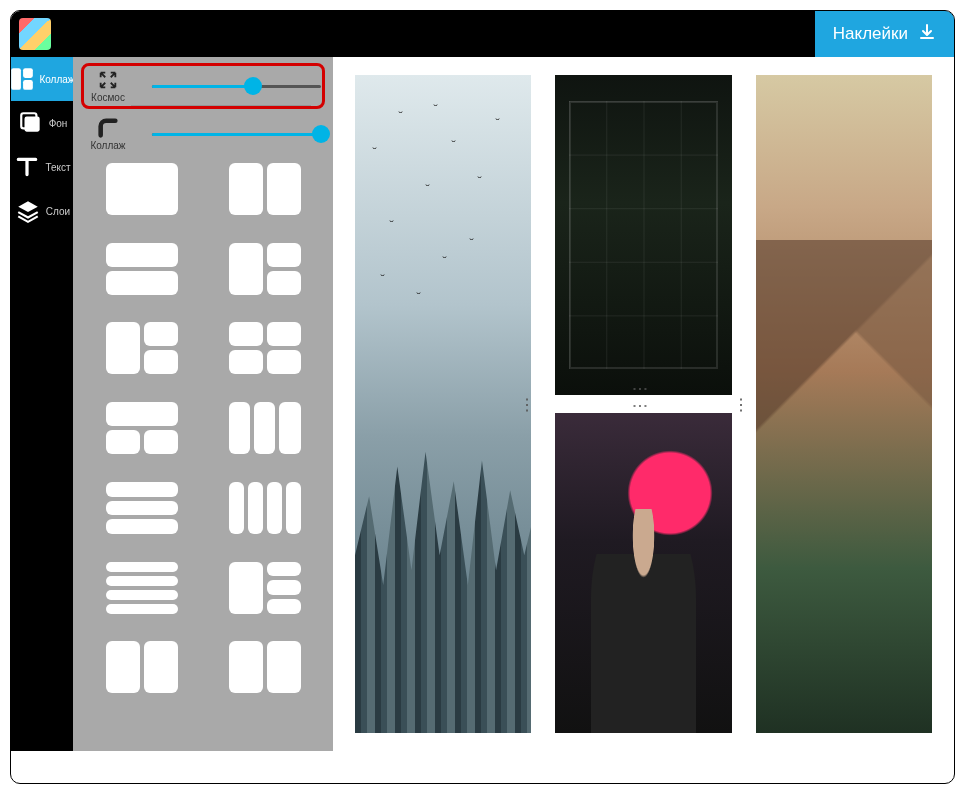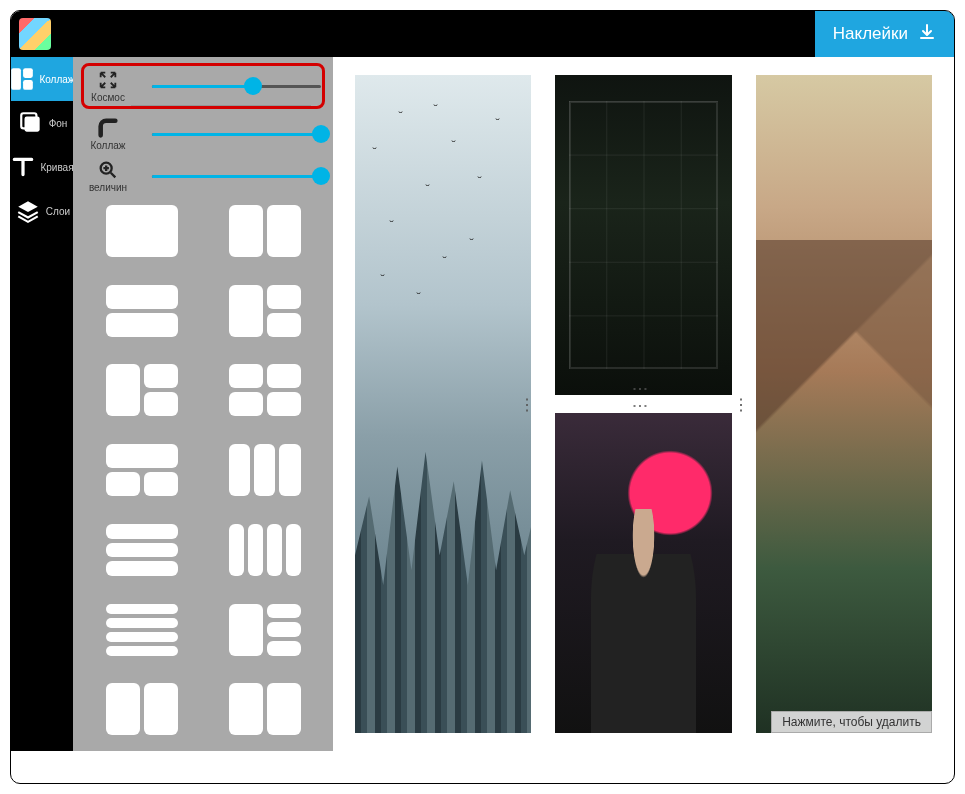--- a/index.html
+++ b/index.html
@@ -122,21 +122,21 @@
             </svg>
           </span>
         <span>Фон</span>
       </div>
       <div class="sb-item">
         <span class="sb-ic">
             <svg viewBox="0 0 24 24">
               <path d="M4 5h16M12 5v14" stroke="#fff" stroke-width="3" fill="none" stroke-linecap="round"></path>
             </svg>
           </span>
-        <span>Кривая</span>
+        <span>Текст</span>
       </div>
       <div class="sb-item">
         <span class="sb-ic">
             <svg viewBox="0 0 24 24">
               <path d="M12 3l9 5-9 5-9-5 9-5z" fill="#fff"></path>
               <path d="M3 13l9 5 9-5M3 17l9 5 9-5" stroke="#fff" stroke-width="2" fill="none"></path>
             </svg>
           </span>
         <span>Слои</span>
       </div>
@@ -165,33 +165,20 @@
               <path d="M4 20V10a6 6 0 016-6h10" stroke="#222" stroke-width="5" fill="none" stroke-linecap="round"></path>
             </svg>
           <span class="slider-lbl">Коллаж</span>
         </div>
         <div class="slider-track">
           <div class="slider-fill" style="width:100%"></div>
           <div class="slider-thumb" style="left:100%"></div>
         </div>
       </div>
 
-      <div class="slider-row">
-        <div class="slider-icon-col">
-          <svg viewBox="0 0 24 24">
-              <circle cx="10" cy="10" r="6" stroke="#222" stroke-width="2.5" fill="none"></circle>
-              <path d="M10 7v6M7 10h6M15 15l5 5" stroke="#222" stroke-width="2.5"></path>
-            </svg>
-          <span class="slider-lbl">величин</span>
-        </div>
-        <div class="slider-track">
-          <div class="slider-fill" style="width:100%"></div>
-          <div class="slider-thumb" style="left:100%"></div>
-        </div>
-      </div>
 
       <div class="layouts">
         <div class="layout-tpl" style="grid-template-columns:1fr;">
             <div></div>
           </div>
         <div class="layout-tpl" style="grid-template-columns:1fr 1fr;">
             <div></div>
             <div></div>
           </div>
         <div class="layout-tpl" style="grid-template-rows:1fr 1fr;">
@@ -282,17 +269,16 @@
           <div class="cell h-half window-dark"></div>
           <div class="cell h-half man-neon"></div>
         </div>
         <div class="col">
           <div class="cell h-full mountain"></div>
         </div>
       </div>
       <span class="drag-dots" style="left:186px; top:49%;">⋮</span>
       <span class="drag-dots" style="left:400px; top:49%;">⋮</span>
       <span class="drag-dots" style="left:290px; top:48%; transform:rotate(90deg);">⋮⋮</span>
-      <div class="hint-bar"><span>Нажмите, чтобы удалить</span></div>
     </div>
 
   </div>
 </div>
 
 </body></html>

